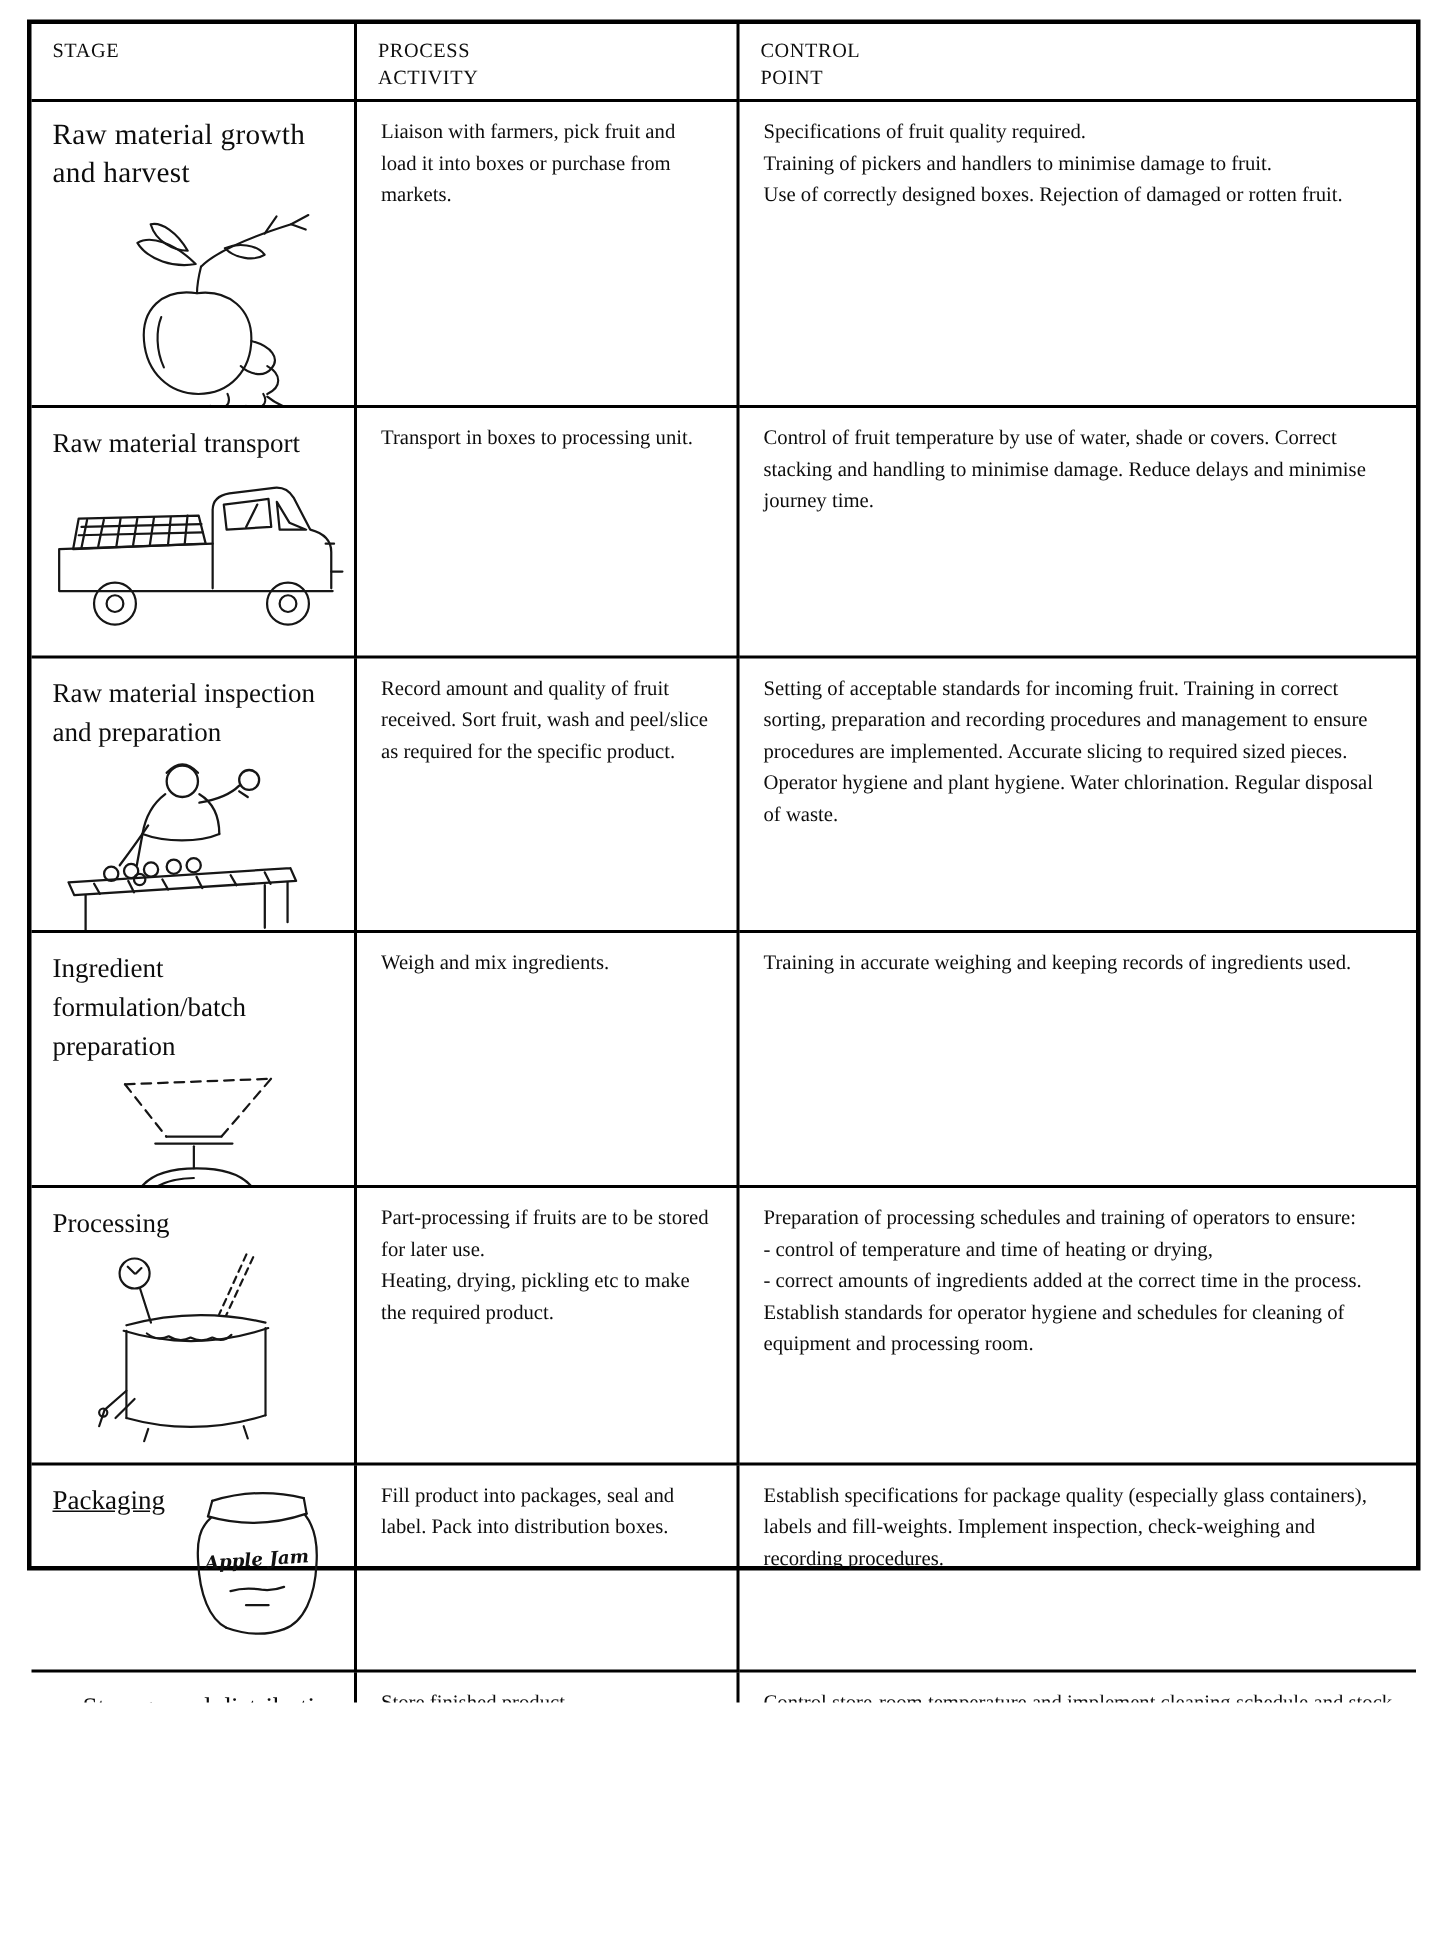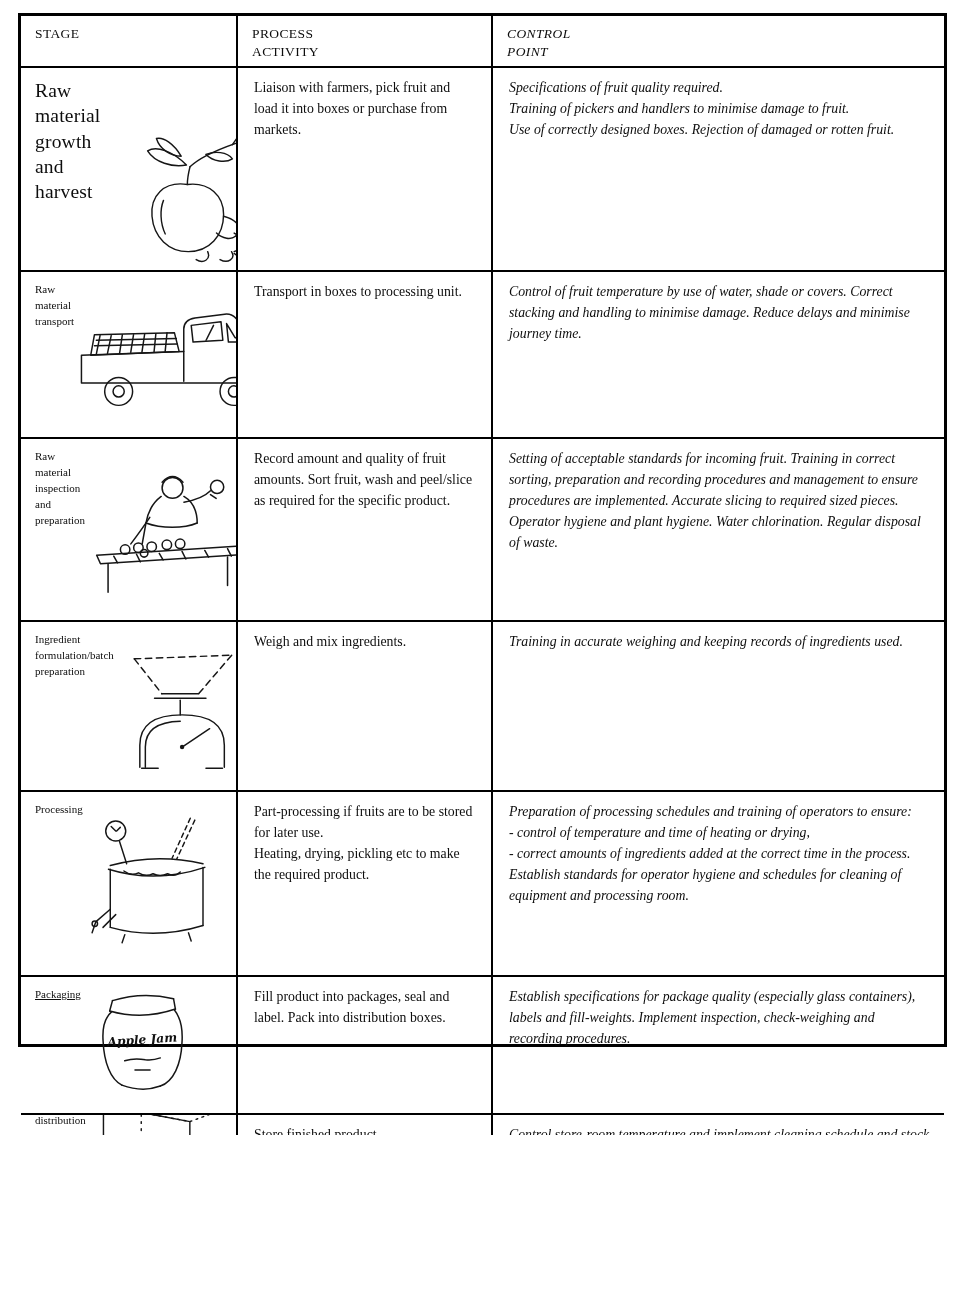--- a/index.html
+++ b/index.html
@@ -20,41 +20,41 @@
     grid-template-rows:52px 204px 167px 183px 170px 185px 138px 1fr;
     box-sizing:border-box;
     background:#fff;
   }
   .cell{
     border-right:2px solid #000;
     border-bottom:2px solid #000;
     box-sizing:border-box;
     overflow:hidden;
   }
-  .cell.lastcol{border-right:none;font-style:italic;}
+  .cell.lastcol{border-right:none;}
   .cell.lastrow{border-bottom:none;align-items:flex-end;}
   .th{
     font-size:13.5px;
     letter-spacing:.4px;
     padding:9px 14px;
     white-space:pre-line;
     line-height:1.35;
   }
   .body-cell{
     font-size:13.8px;
     line-height:1.52;
     padding:10px 14px 10px 16px;
     white-space:pre-line;
   }
   .stage-cell{
     padding:10px 8px 6px 14px;
-    display:flex;flex-direction:row;
+    display:flex;flex-direction:column;
   }
   .stage-label{
-    font-size:11px;line-height:1.45;
+    font-size:18px;line-height:1.45;
   }
   .stage-cell.big .stage-label{
     font-size:19.5px;line-height:1.3;letter-spacing:.2px;
   }
   .stage-cell.inline{flex-direction:row;align-items:flex-start;gap:8px;text-decoration:underline;}
   .illus{flex:0 0 auto;}
   .illus svg{display:block;}
   .ctr{align-self:center;}
   .r1-art{align-self:flex-end;margin-right:4px;margin-top:-6px;}
   .r6-art{margin-top:-2px;}
@@ -145,21 +145,21 @@
         <path d="M24,101 L24,131 M150,94 L150,124 M166,92 L166,120"></path>
         <circle cx="42" cy="86" r="5"></circle>
           <circle cx="56" cy="84" r="5"></circle>
           <circle cx="70" cy="83" r="5"></circle>
         <circle cx="86" cy="81" r="5"></circle>
           <circle cx="100" cy="80" r="5"></circle>
           <circle cx="62" cy="90" r="4"></circle>
       </svg>
     </div>
   </div>
-  <div class="cell body-cell">Record amount and quality of fruit amounts. Sort fruit, wash and peel/slice as required for the specific product.</div>
+  <div class="cell body-cell">Record amount and quality of fruit received. Sort fruit, wash and peel/slice as required for the specific product.</div>
   <div class="cell body-cell lastcol">Setting of acceptable standards for incoming fruit.  Training in correct sorting, preparation and recording procedures and management to ensure procedures are implemented.  Accurate slicing to required sized pieces. Operator hygiene and plant hygiene. Water chlorination.  Regular disposal of waste.</div>
 
   <div class="cell stage-cell">
     <div class="stage-label">Ingredient formulation/batch preparation</div>
     <div class="illus ctr">
       <svg width="138" height="124" viewBox="0 0 150 135">
         <path d="M22,14 L128,10" stroke-dasharray="7 5"></path>
         <path d="M22,14 L52,52" stroke-dasharray="7 5"></path>
         <path d="M128,10 L92,52" stroke-dasharray="7 5"></path>
         <path d="M52,52 L92,52"></path>

